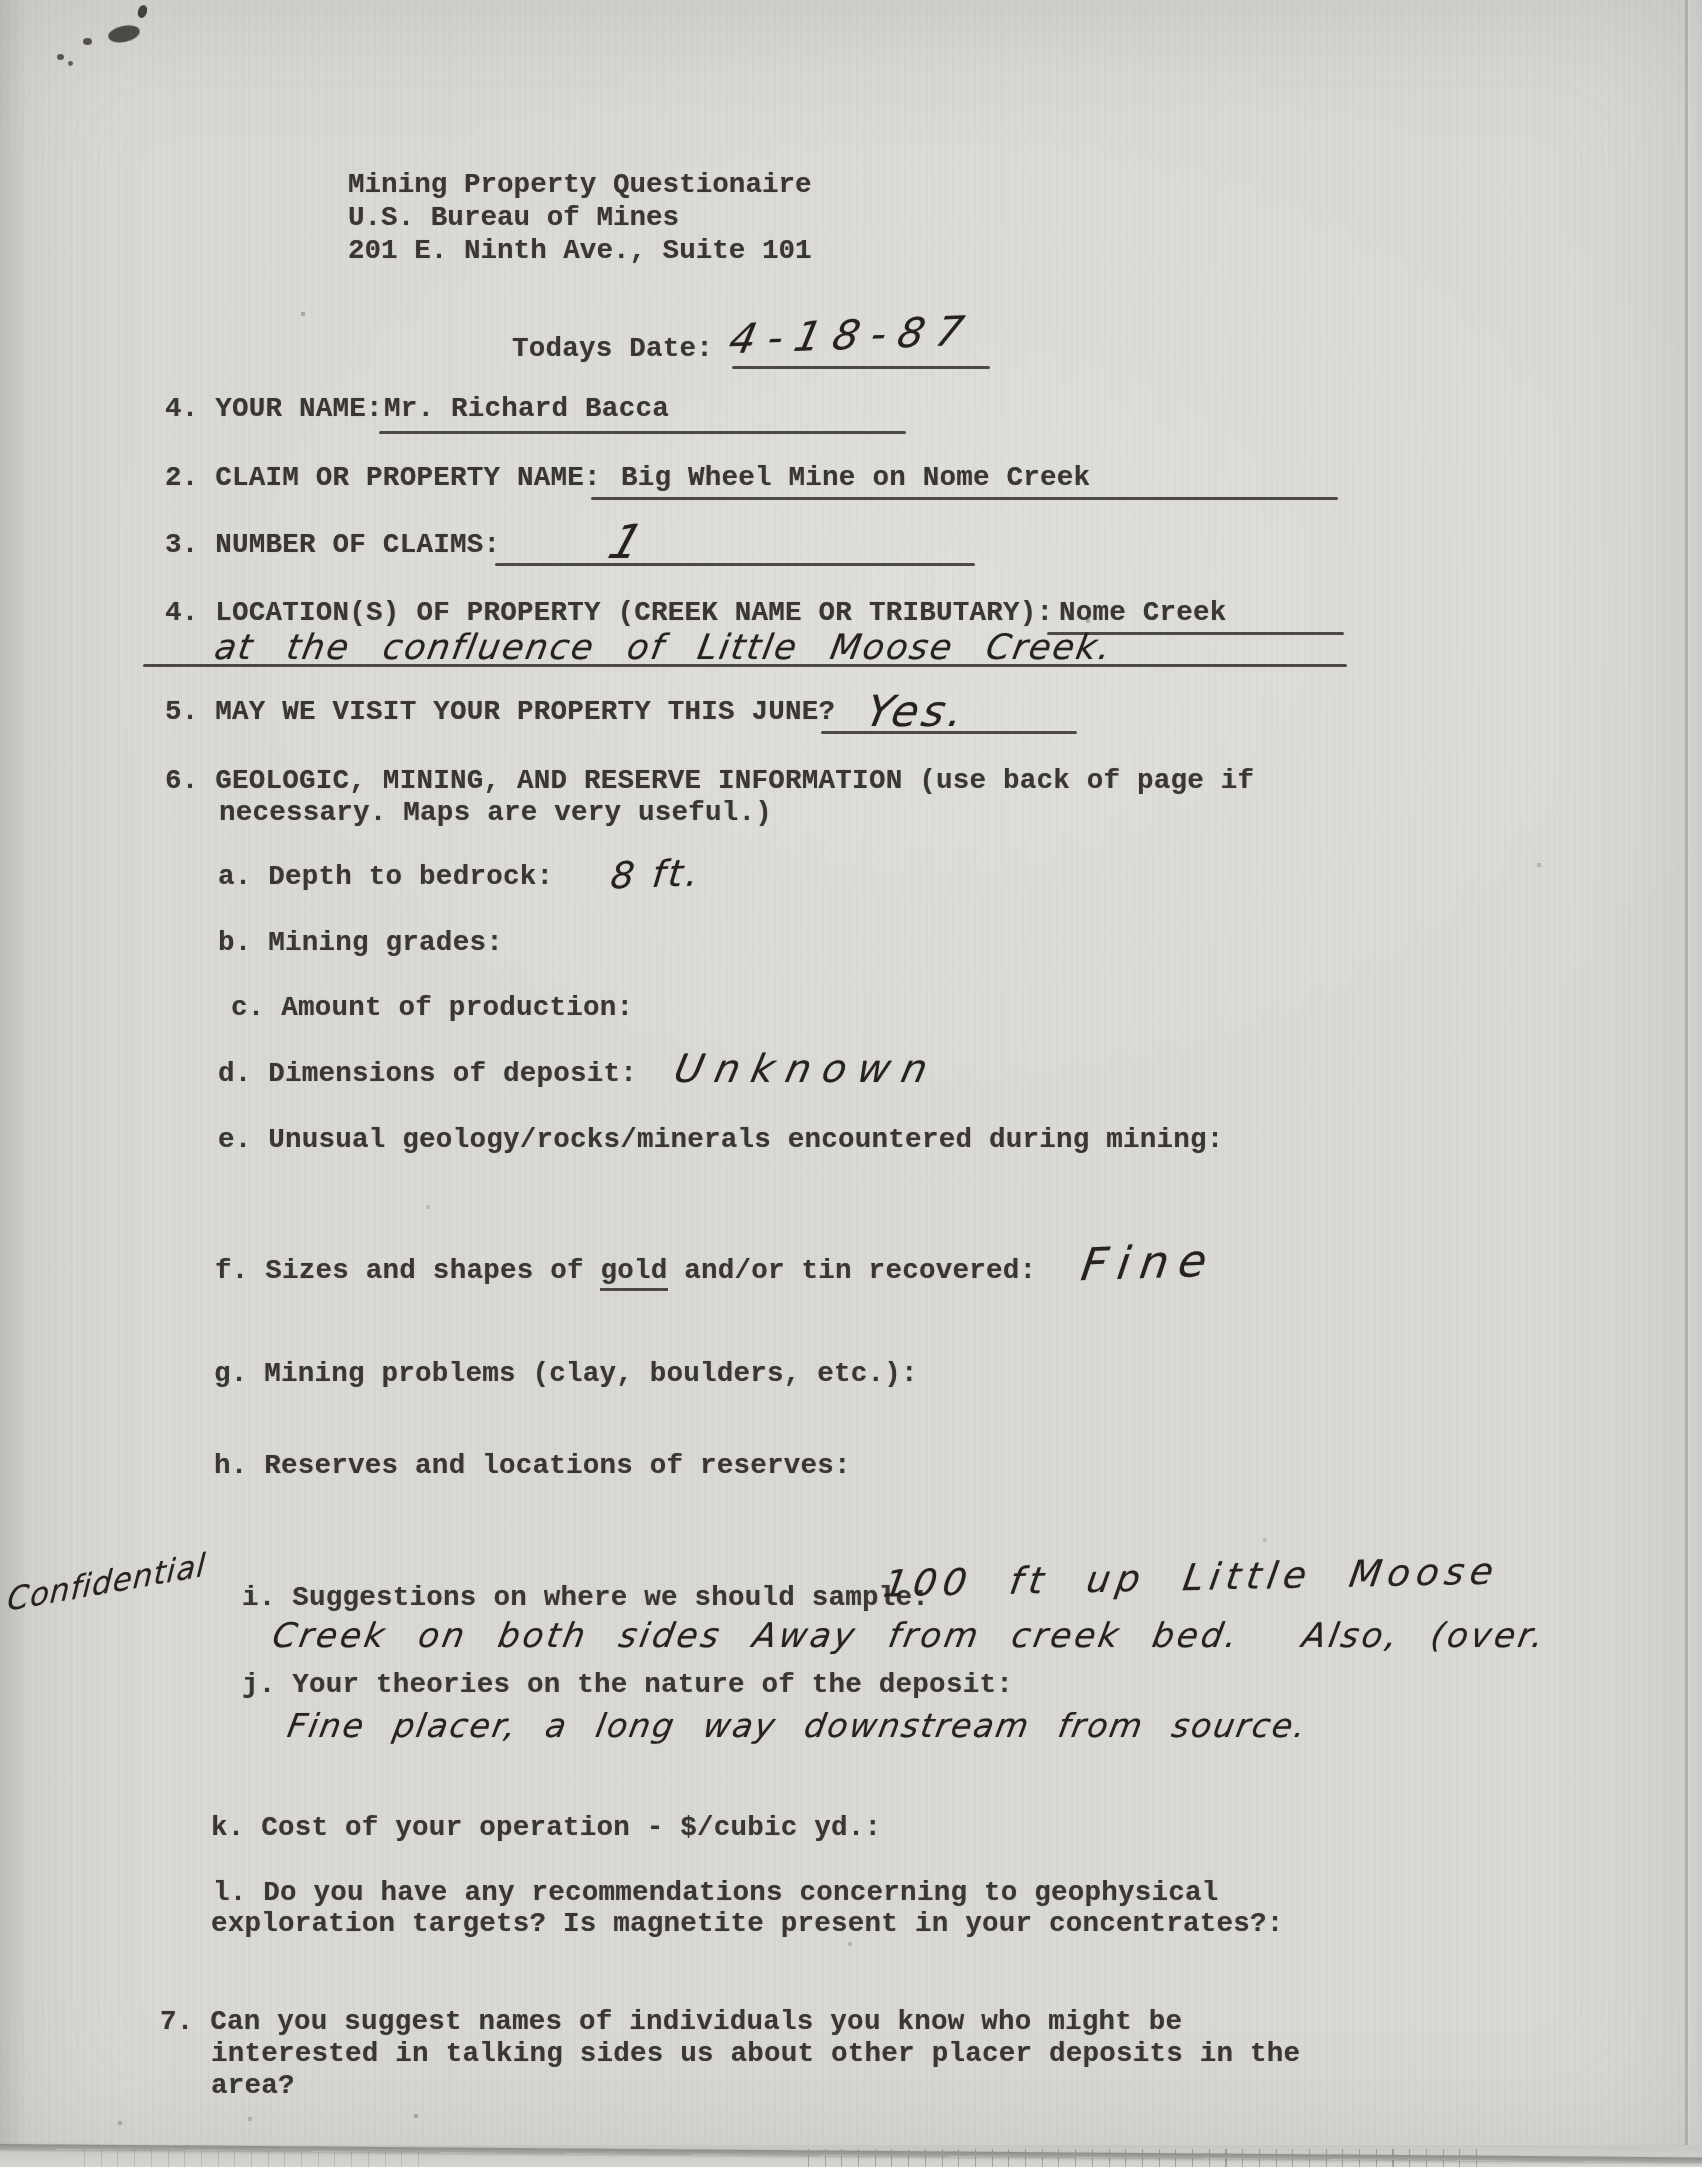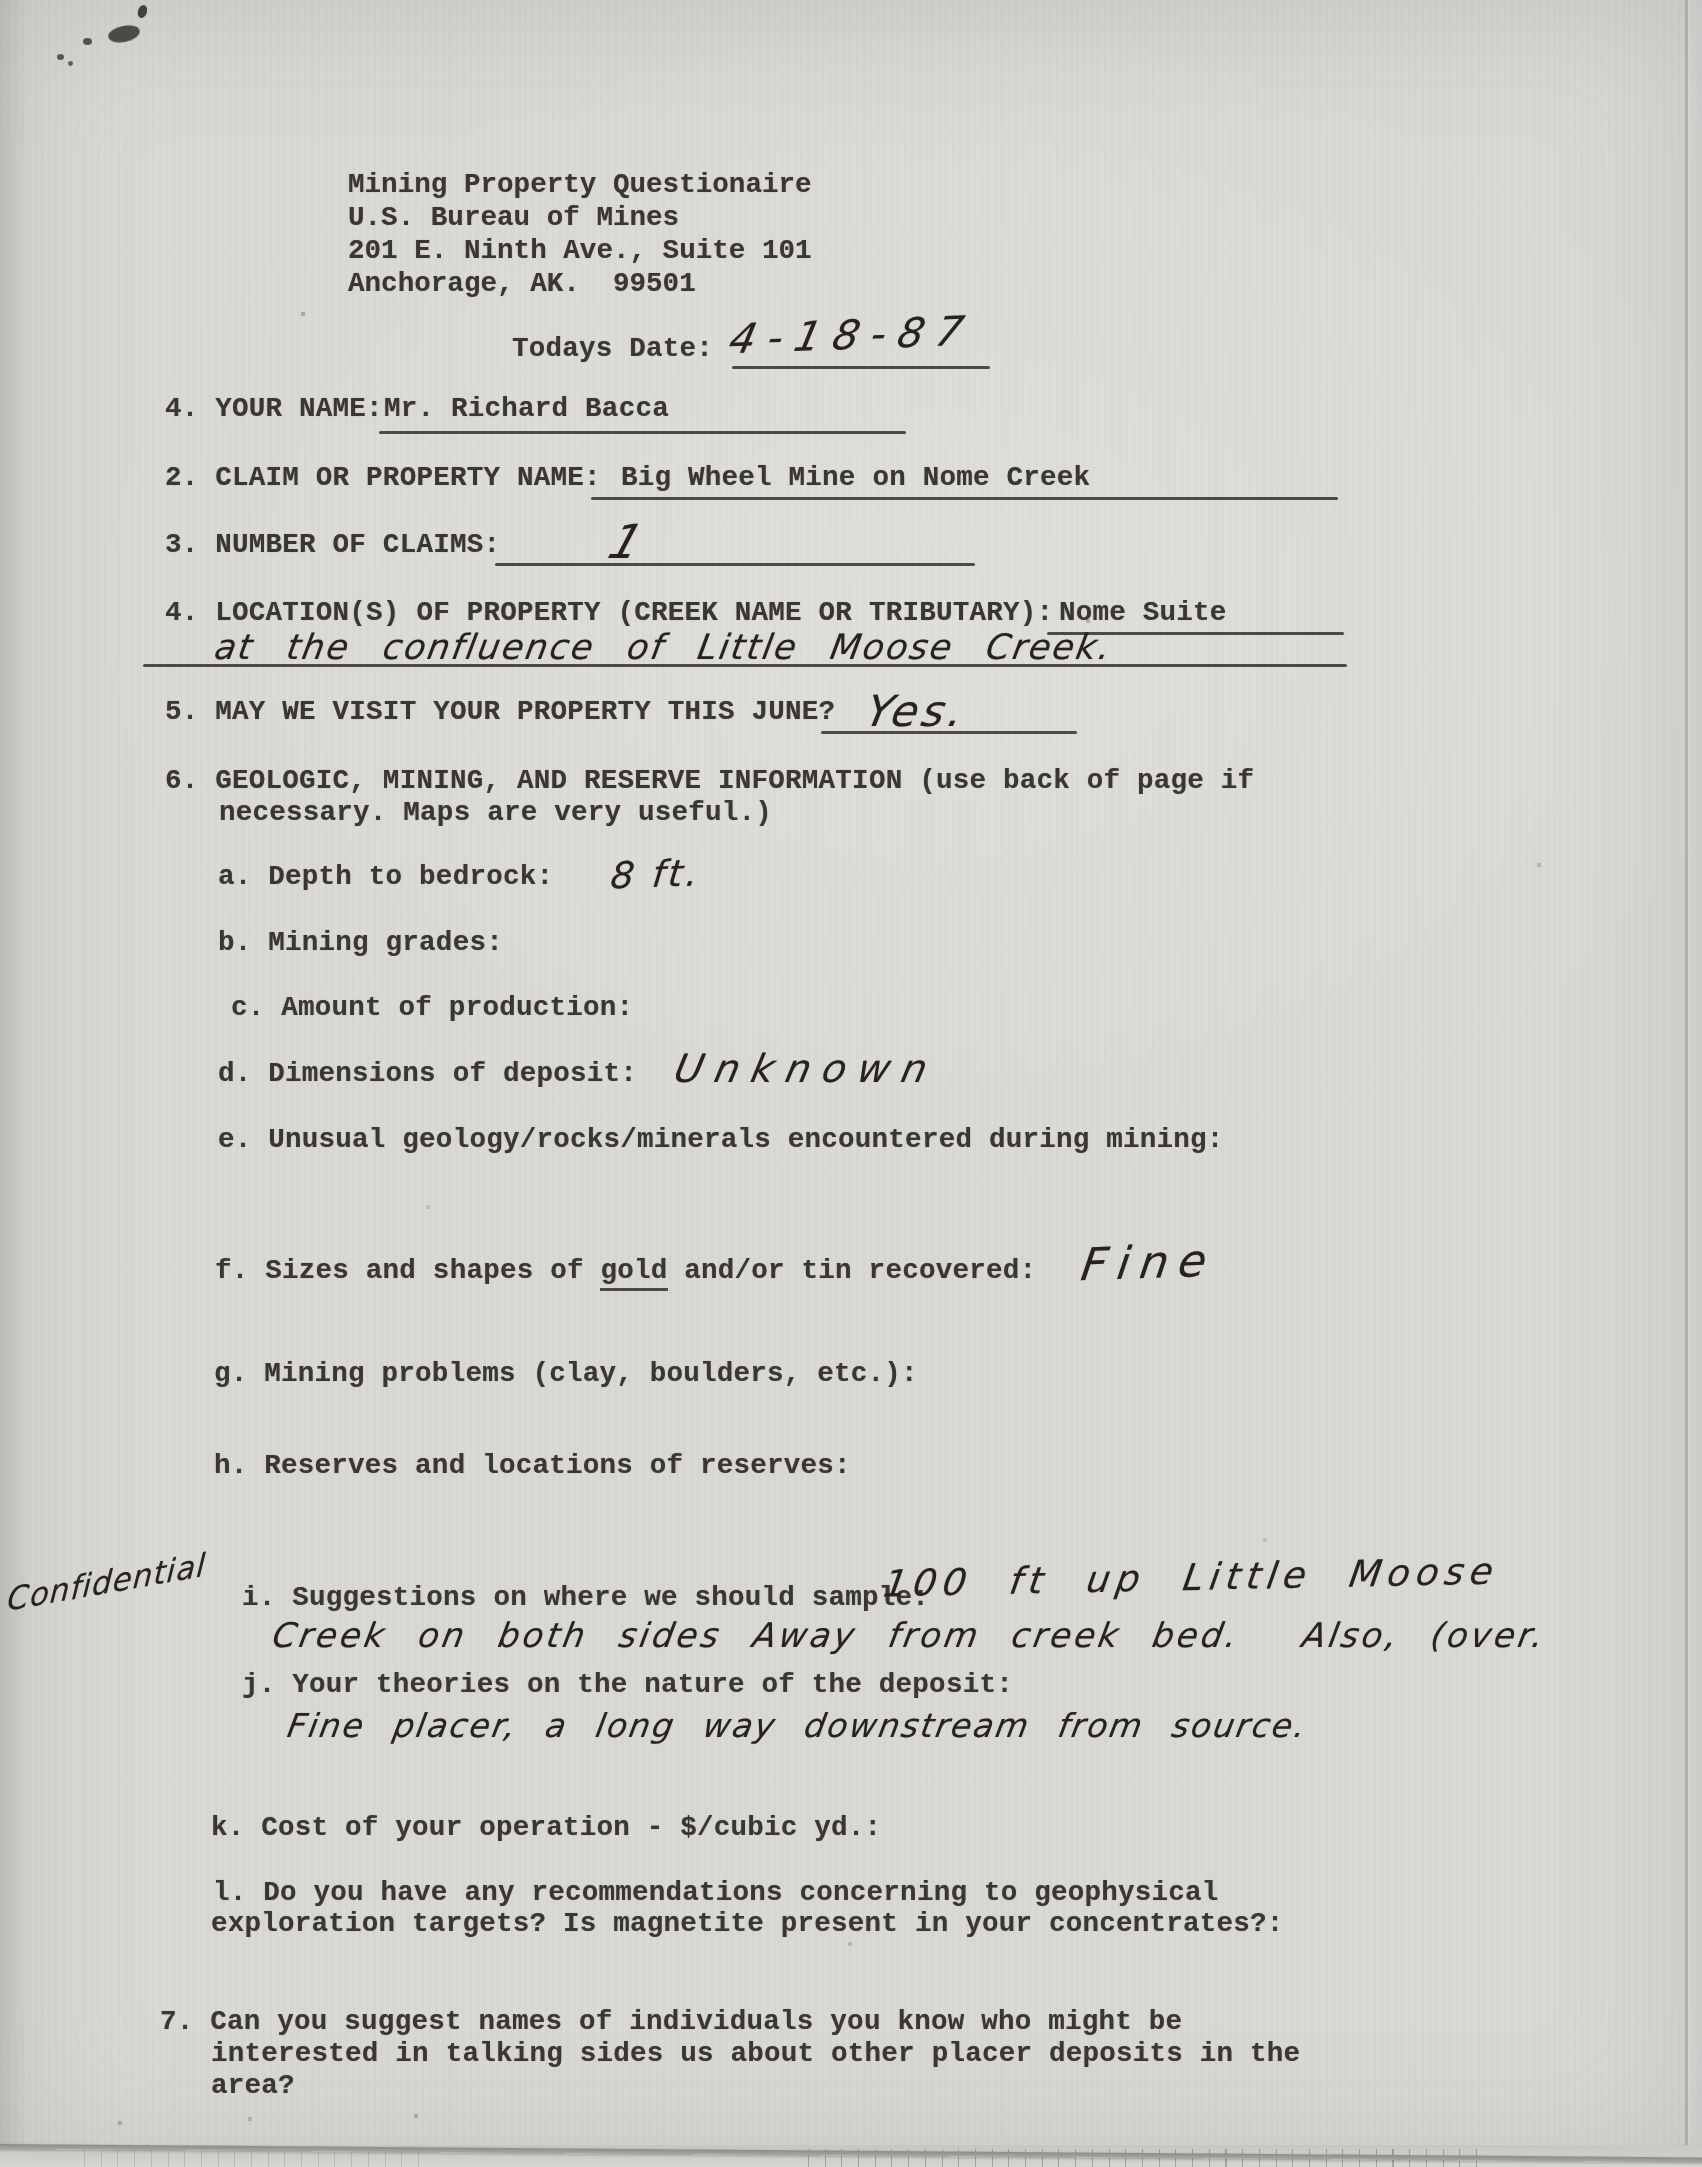--- a/index.html
+++ b/index.html
@@ -74,41 +74,40 @@
   <div class="stain" style="left:138px;top:4.9px;width:8.9px;height:12.8px;background:#43413e;transform:rotate(18deg);"></div>
   <div class="stain" style="left:83px;top:38px;width:8.9px;height:6.9px;background:#55524e;"></div>
   <div class="stain" style="left:57px;top:54px;width:6.9px;height:5.9px;background:#5a5753;"></div>
   <div class="stain" style="left:68px;top:61px;width:4.9px;height:4.9px;background:#615e5a;"></div>
   <div class="speck"></div>
 
   <div class="header-block">
     <div>Mining Property Questionaire</div>
     <div>U.S. Bureau of Mines</div>
     <div>201 E. Ninth Ave., Suite 101</div>
-    <div>Anchorage, AK.  99501</div>
   </div>
 
   <div class="t" style="left:512px;top:332px">Todays Date:</div>
   <div class="hw" style="left:731px;top:311px;font-size:41px;letter-spacing:11.8px;transform:skewX(-14deg) rotate(-2deg)">4-18-87</div>
   <div class="ul" style="left:732px;top:366px;width:258px"></div>
 
   <div class="t" style="left:165px;top:392px">4. YOUR NAME:</div>
   <div class="t" style="left:384px;top:392px">Mr. Richard Bacca</div>
   <div class="ul" style="left:379px;top:431px;width:527px"></div>
 
   <div class="t" style="left:165px;top:461px">2. CLAIM OR PROPERTY NAME:</div>
   <div class="t" style="left:621px;top:461px">Big Wheel Mine on Nome Creek</div>
   <div class="ul" style="left:591px;top:497px;width:747px"></div>
 
   <div class="t" style="left:165px;top:528px">3. NUMBER OF CLAIMS:</div>
   <div class="hw" style="left:611px;top:514px;font-size:47px;transform:skewX(-18deg)">1</div>
   <div class="ul" style="left:495px;top:563px;width:480px"></div>
 
   <div class="t" style="left:165px;top:596px">4. LOCATION(S) OF PROPERTY (CREEK NAME OR TRIBUTARY):</div>
-  <div class="t" style="left:1059px;top:596px">Nome Suite</div>
+  <div class="t" style="left:1059px;top:596px">Nome Creek</div>
   <div class="ul" style="left:1047px;top:632px;width:297px"></div>
   <div class="hw" style="left:215px;top:627px;font-size:35px;letter-spacing:2px;word-spacing:19.7px;transform:skewX(-10deg)">at the confluence of Little Moose Creek.</div>
   <div class="ul" style="left:143px;top:664px;width:1204px"></div>
 
   <div class="t" style="left:165px;top:695px">5. MAY WE VISIT YOUR PROPERTY THIS JUNE?</div>
   <div class="hw" style="left:867px;top:686px;font-size:43px;letter-spacing:3.9px;transform:skewX(-12deg)">Yes.</div>
   <div class="ul" style="left:821px;top:731px;width:256px"></div>
 
   <div class="t" style="left:165px;top:764px">6. GEOLOGIC, MINING, AND RESERVE INFORMATION (use back of page if</div>
   <div class="t" style="left:219px;top:796px">necessary. Maps are very useful.)</div>

